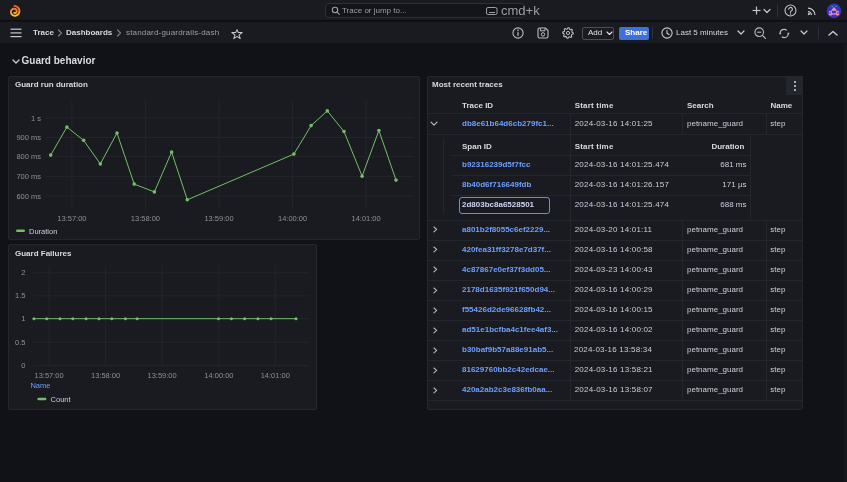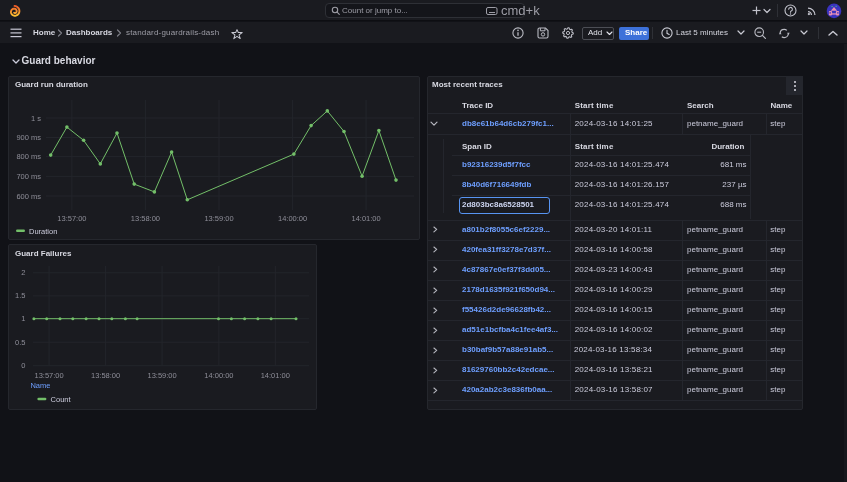--- a/index.html
+++ b/index.html
@@ -26,21 +26,21 @@
         </linearGradient>
       </defs>
  <path d="M7.50 1.90 L8.82 2.17 L10.02 2.74 L11.02 3.57 L11.78 4.59 L12.25 5.75 L12.43 6.96 L12.30 8.15 L11.91 9.24 L11.27 10.19 L10.44 10.94 L9.47 11.45 L8.44 11.71 L7.40 11.70 L6.42 11.45 L5.55 10.98 L4.84 10.33 L4.33 9.55 L4.03 8.69 L3.96 7.81 L4.09 6.96 L4.42 6.20 L4.91 5.56 L5.53 5.07 L6.21 4.77 L6.93 4.64 L7.63 4.70 L8.27 4.92 L8.82 5.27 L9.24 5.73 L9.53 6.26 L9.66 6.82 L9.66 7.36 L9.52 7.87 L9.27 8.30 L8.94 8.64 L8.56 8.87 L8.16 8.98 L7.76 8.99 L7.40 8.90 L7.10 8.74" fill="none" stroke="url(#glg)" stroke-width="1.9" stroke-linecap="round"></path>
 </svg>
 
 <div class="abs" style="left:325px;top:3px;width:200px;height:15px;background:#14151a;border:1px solid #2e3036;border-radius:4px"></div>
 <svg width="10" height="10" style="left:331px;top:6px">
  <circle cx="4" cy="4" r="2.7" fill="none" stroke="#9d9da6" stroke-width="1.1"></circle>
  <line x1="6.1" y1="6.1" x2="8.3" y2="8.3" stroke="#9d9da6" stroke-width="1.1" stroke-linecap="round"></line>
 </svg>
-<div class="t sec" style="left:342px;top:6px">Count or jump to...</div>
+<div class="t sec" style="left:342px;top:6px">Trace or jump to...</div>
 <svg width="12" height="9" style="left:486px;top:7px">
  <rect x="0.5" y="0.5" width="10.5" height="7" rx="1.5" fill="none" stroke="#9d9da6" stroke-width="1"></rect>
  <line x1="3" y1="5.5" x2="9" y2="5.5" stroke="#9d9da6" stroke-width="1"></line>
 </svg>
 <div class="t sec" style="left:501px;top:6px;font-size:13px">cmd+k</div>
 
 <svg width="11" height="11" style="left:751px;top:5px">
  <line x1="5.5" y1="1.5" x2="5.5" y2="9.5" stroke="#c2c3cc" stroke-width="1.2"></line>
  <line x1="1.5" y1="5.5" x2="9.5" y2="5.5" stroke="#c2c3cc" stroke-width="1.2"></line>
 </svg>
@@ -69,21 +69,21 @@
  <circle cx="4.1" cy="9.9" r="0.8" fill="#3a33c0"></circle>
  <circle cx="11.9" cy="9.9" r="0.8" fill="#3a33c0"></circle>
 </svg>
 
 <div class="abs" style="left:0;top:22px;width:847px;height:21px;background:#1a1b20"></div>
 <svg width="13" height="12" style="left:10px;top:27px">
  <line x1="0.5" y1="2.2" x2="11.5" y2="2.2" stroke="#c8c8d5" stroke-width="1.2"></line>
  <line x1="0.5" y1="5.9" x2="11.5" y2="5.9" stroke="#c8c8d5" stroke-width="1.2"></line>
  <line x1="0.5" y1="9.6" x2="11.5" y2="9.6" stroke="#c8c8d5" stroke-width="1.2"></line>
 </svg>
-<div class="t" style="left:33px;top:28px;font-weight:bold;color:#d6d7e0">Home</div>
+<div class="t" style="left:33px;top:28px;font-weight:bold;color:#d6d7e0">Trace</div>
 <svg width="6" height="8" style="left:57px;top:29px">
  <path d="M1.5 1 L4.5 4 L1.5 7" fill="none" stroke="#7b7c85" stroke-width="1.2" stroke-linecap="round" stroke-linejoin="round"></path>
 </svg>
 <div class="t" style="left:66px;top:28px;font-weight:bold;color:#d6d7e0">Dashboards</div>
 <svg width="6" height="8" style="left:116px;top:29px">
  <path d="M1.5 1 L4.5 4 L1.5 7" fill="none" stroke="#7b7c85" stroke-width="1.2" stroke-linecap="round" stroke-linejoin="round"></path>
 </svg>
 <div class="t sec" style="left:126px;top:28px;letter-spacing:0.18px">standard-guardrails-dash</div>
 <svg width="12" height="12" style="left:230.5px;top:27.5px">
  <path d="M6.00 1.20 L7.40 4.28 L11.71 4.35 L8.26 6.94 L9.53 11.05 L6.00 8.58 L2.47 11.05 L3.74 6.94 L0.29 4.35 L4.60 4.28 Z" fill="none" stroke="#c6c7d0" stroke-width="1.1" stroke-linejoin="round" transform="translate(0.55,0.55) scale(0.91)"></path>
@@ -293,21 +293,21 @@
 <div class="t" style="left:687px;top:119px">petname_guard</div>
 <div class="t" style="left:770.3px;top:119px">step</div>
 <div class="t b" style="left:462px;top:142px;color:#d8d9e2">Span ID</div>
 <div class="t b" style="letter-spacing:0.2px;left:574.7px;top:142px;color:#d8d9e2">Start time</div>
 <div class="t b" style="right:102.7px;top:142px;color:#d8d9e2">Duration</div>
 <div class="t lnk b" style="left:462px;top:160.4px">b92316239d5f7fcc</div>
 <div class="t" style="letter-spacing:0.2px;left:574.7px;top:160.4px">2024-03-16 14:01:25.474</div>
 <div class="t" style="right:100.5px;top:160.4px">681 ms</div>
 <div class="t lnk b" style="left:462px;top:180.3px">8b40d6f716649fdb</div>
 <div class="t" style="letter-spacing:0.2px;left:574.7px;top:180.3px">2024-03-16 14:01:26.157</div>
-<div class="t" style="right:100.5px;top:180.3px">237 µs</div>
+<div class="t" style="right:100.5px;top:180.3px">171 µs</div>
 <div class="abs" style="left:458.5px;top:197px;width:91px;height:16.5px;border:1px solid #5794f2;border-radius:3px"></div>
 <div class="t b" style="left:462px;top:200.1px;color:#ccd4f0">2d803bc8a6528501</div>
 <div class="t" style="letter-spacing:0.2px;left:574.7px;top:200.1px">2024-03-16 14:01:25.474</div>
 <div class="t" style="right:100.5px;top:200.1px">688 ms</div>
 <svg width="5" height="7" style="left:433px;top:226.3px">
       <path d="M0.9 1 L3.7 3.4 L0.9 5.8" fill="none" stroke="#b7b8c0" stroke-width="1.1" stroke-linecap="round" stroke-linejoin="round"></path>
     </svg>
 <div class="t lnk b" style="left:462px;top:224.7px">a801b2f8055c6ef2229...</div>
 <div class="t" style="letter-spacing:0.2px;left:574.7px;top:224.7px">2024-03-20 14:01:11</div>
 <div class="t" style="left:687px;top:224.7px">petname_guard</div>

